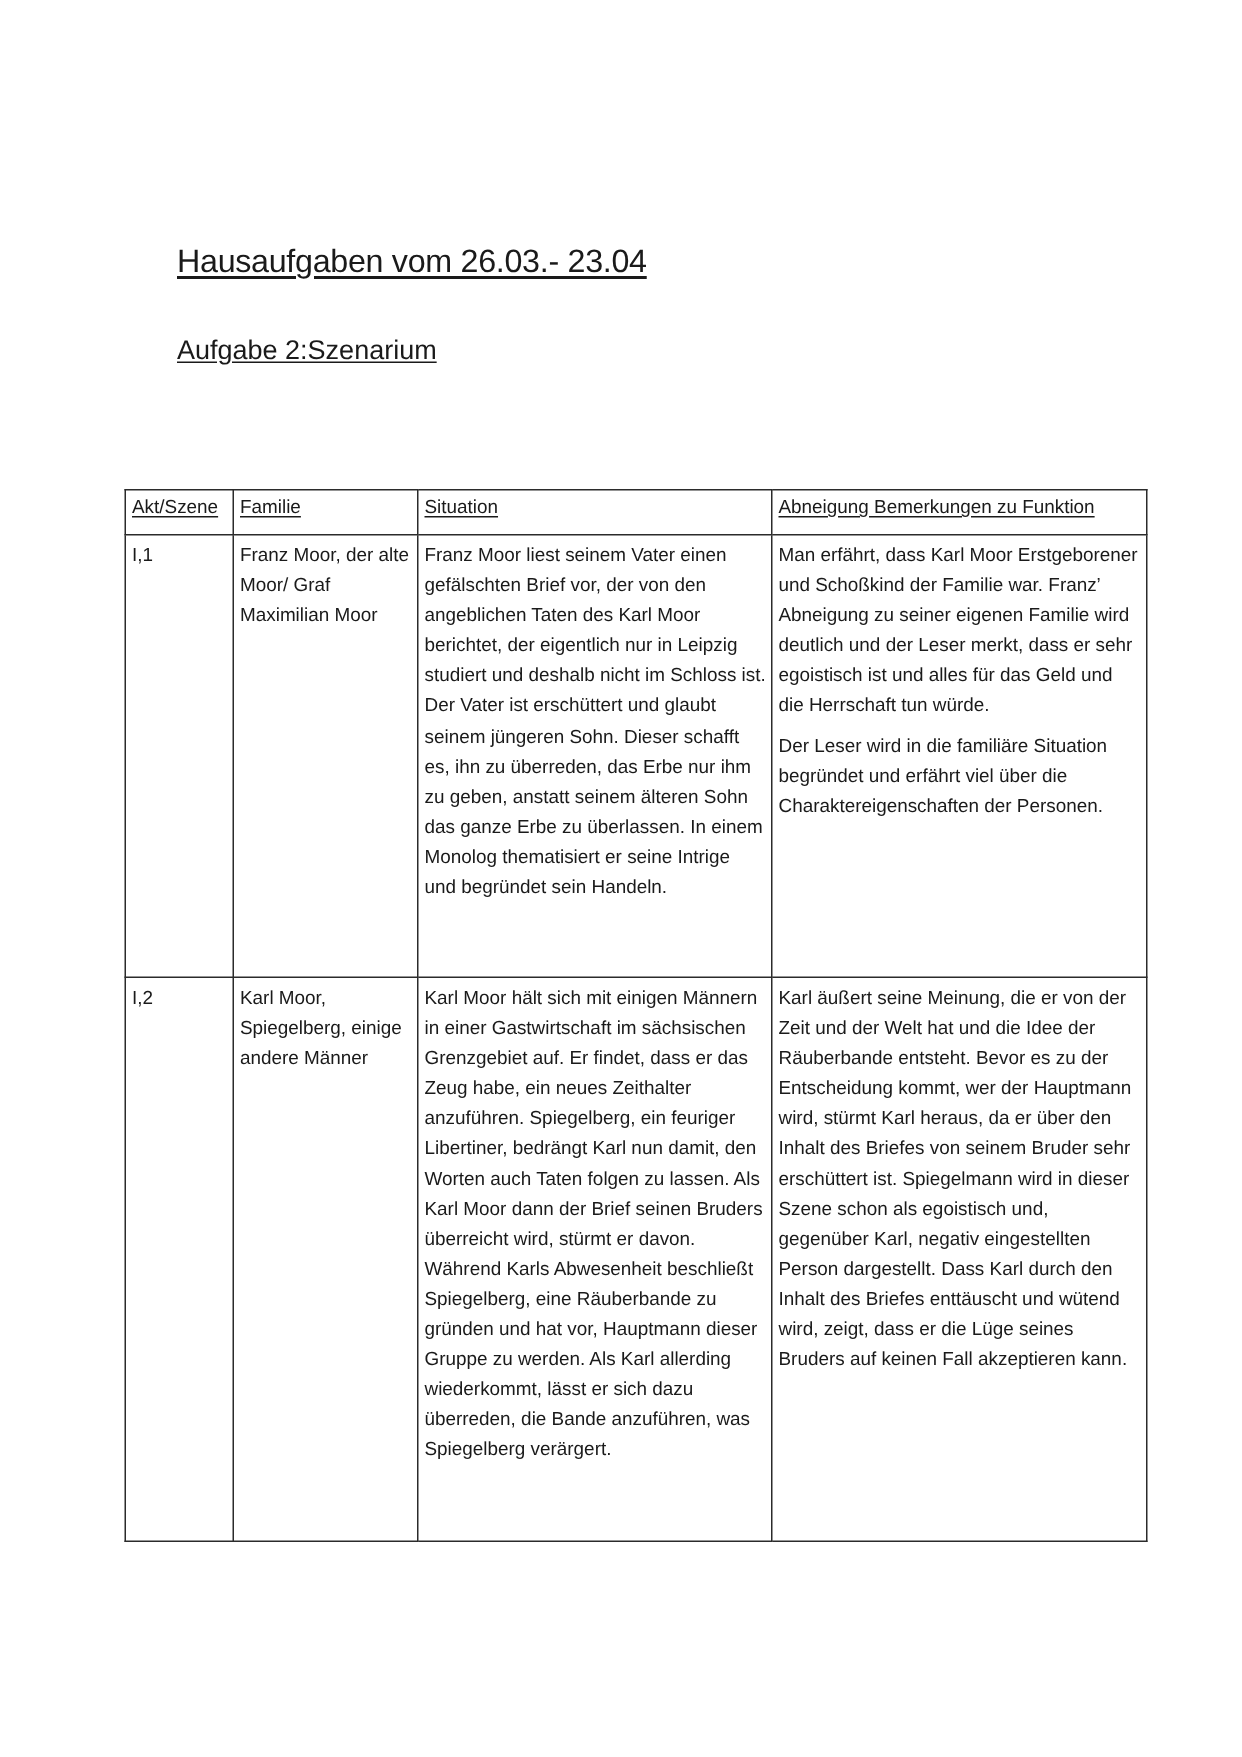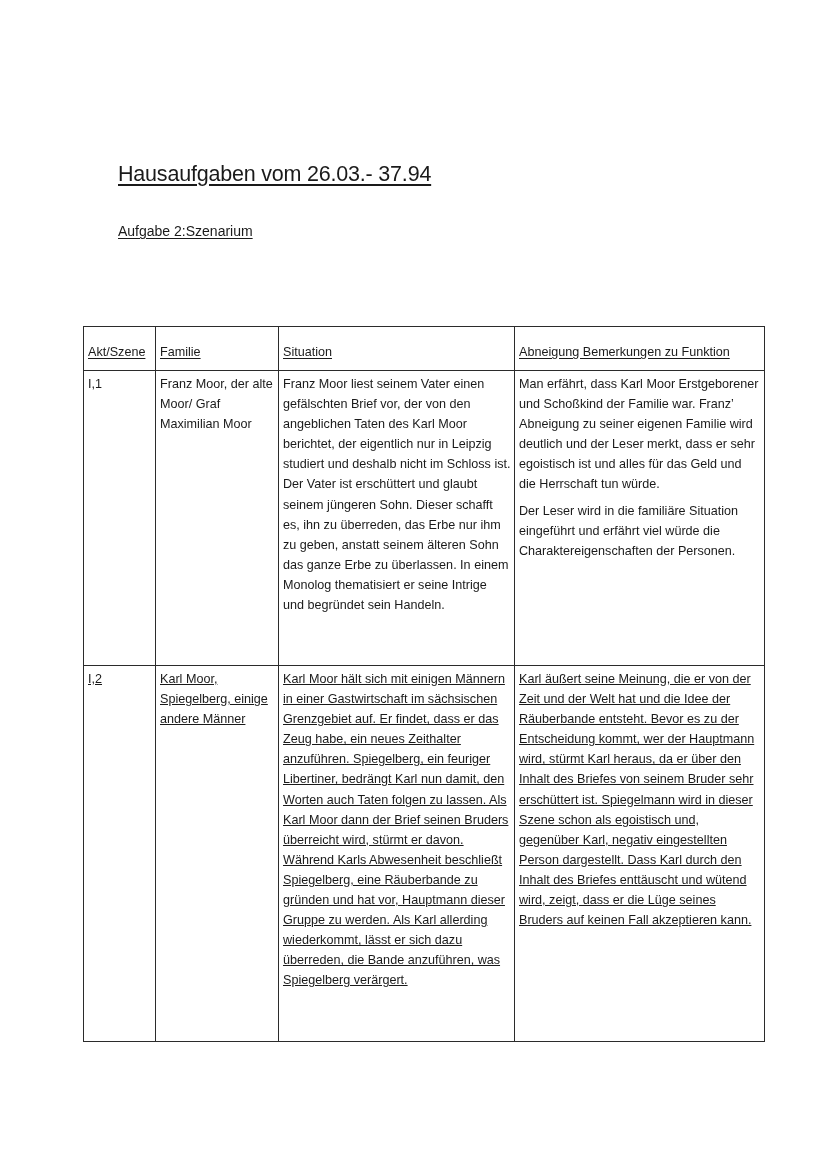--- a/index.html
+++ b/index.html
@@ -22,21 +22,21 @@
     font-size: 21.5px;
     text-decoration: underline;
     text-underline-offset: 3px;
     letter-spacing: -0.2px;
     white-space: nowrap;
   }
   .subtitle {
     position: absolute;
     left: 118px;
     top: 223px;
-    font-size: 14px;
+    font-size: 18px;
     text-decoration: underline;
     text-underline-offset: 2px;
     white-space: nowrap;
   }
   table.scenario {
     position: absolute;
     left: 83px;
     top: 326px;
     width: 681px;
     border-collapse: collapse;
@@ -46,43 +46,43 @@
   }
   table.scenario th, table.scenario td {
     border: 1px solid #2b2b2b;
     vertical-align: top;
     text-align: left;
     padding: 0 3px 0 4px;
     font-weight: normal;
   }
   table.scenario th {
     height: 28px;
-    padding-top: 15px;
+    padding-top: 1px;
     text-decoration: underline;
     text-underline-offset: 2px;
     white-space: nowrap;
   }
   table.scenario td {
     padding-top: 3px;
     margin-top: 36px;
   }
   .col-akt { width: 72px; }
   .col-fig { width: 123px; }
   .col-hand { width: 236px; }
   .col-bem { width: 250px; }
   tr.row-1 td { height: 291px; }
-  tr.row-2 td { height: 372px; text-decoration: underline; }
+  tr.row-2 td { height: 372px; }
   .para { margin: 0; }
   .para + .para { margin-top: 6px; }
 </style>
 </head>
 <body>
 
 <div>
-  <div class="page-title">Hausaufgaben vom 26.03.- 37.94</div>
+  <div class="page-title">Hausaufgaben vom 26.03.- 23.04</div>
   <div class="subtitle">Aufgabe 2:Szenarium</div>
 
   <table class="scenario">
     <colgroup>
       <col class="col-akt">
       <col class="col-fig">
       <col class="col-hand">
       <col class="col-bem">
     </colgroup>
     <thead>
@@ -93,21 +93,21 @@
         <th>Abneigung Bemerkungen zu Funktion</th>
       </tr>
     </thead>
     <tbody>
       <tr class="row-1">
         <td>I,1</td>
         <td>Franz Moor, der alte Moor/ Graf Maximilian Moor</td>
         <td>Franz Moor liest seinem Vater einen gefälschten Brief vor, der von den angeblichen Taten des Karl Moor berichtet, der eigentlich nur in Leipzig studiert und deshalb nicht im Schloss ist. Der Vater ist erschüttert und glaubt seinem jüngeren Sohn. Dieser schafft es, ihn zu überreden, das Erbe nur ihm zu geben, anstatt seinem älteren Sohn das ganze Erbe zu überlassen. In einem Monolog thematisiert er seine Intrige und begründet sein Handeln.</td>
         <td>
           <p class="para">Man erfährt, dass Karl Moor Erstgeborener und Schoßkind der Familie war. Franz’ Abneigung zu seiner eigenen Familie wird deutlich und der Leser merkt, dass er sehr egoistisch ist und alles für das Geld und die Herrschaft tun würde.</p>
-          <p class="para">Der Leser wird in die familiäre Situation eingeführt und erfährt viel würde die Charaktereigenschaften der Personen.</p>
+          <p class="para">Der Leser wird in die familiäre Situation begründet und erfährt viel über die Charaktereigenschaften der Personen.</p>
         </td>
       </tr>
       <tr class="row-2">
         <td>I,2</td>
         <td>Karl Moor, Spiegelberg, einige andere Männer</td>
         <td>Karl Moor hält sich mit einigen Männern in einer Gastwirtschaft im sächsischen Grenzgebiet auf. Er findet, dass er das Zeug habe, ein neues Zeithalter anzuführen. Spiegelberg, ein feuriger Libertiner, bedrängt Karl nun damit, den Worten auch Taten folgen zu lassen. Als Karl Moor dann der Brief seinen Bruders überreicht wird, stürmt er davon. Während Karls Abwesenheit beschließt Spiegelberg, eine Räuberbande zu gründen und hat vor, Hauptmann dieser Gruppe zu werden. Als Karl allerding wiederkommt, lässt er sich dazu überreden, die Bande anzuführen, was Spiegelberg verärgert.</td>
         <td>
           <p class="para">Karl äußert seine Meinung, die er von der Zeit und der Welt hat und die Idee der Räuberbande entsteht. Bevor es zu der Entscheidung kommt, wer der Hauptmann wird, stürmt Karl heraus, da er über den Inhalt des Briefes von seinem Bruder sehr erschüttert ist. Spiegelmann wird in dieser Szene schon als egoistisch und, gegenüber Karl, negativ eingestellten Person dargestellt. Dass Karl durch den Inhalt des Briefes enttäuscht und wütend wird, zeigt, dass er die Lüge seines Bruders auf keinen Fall akzeptieren kann.</p>
         </td>
       </tr>

